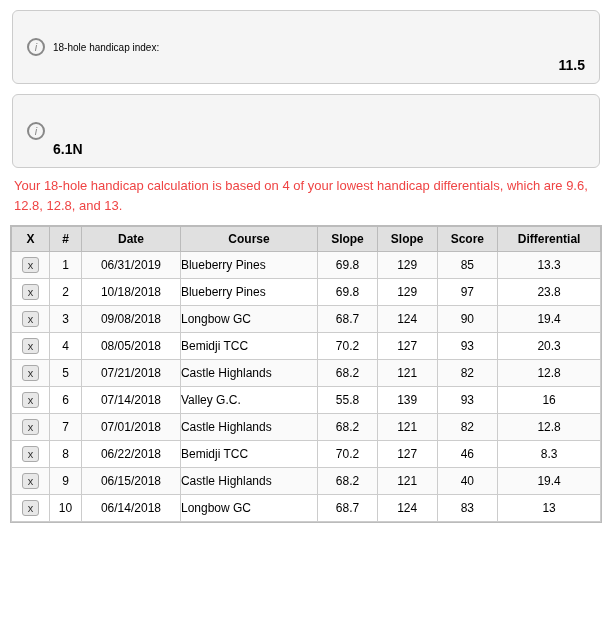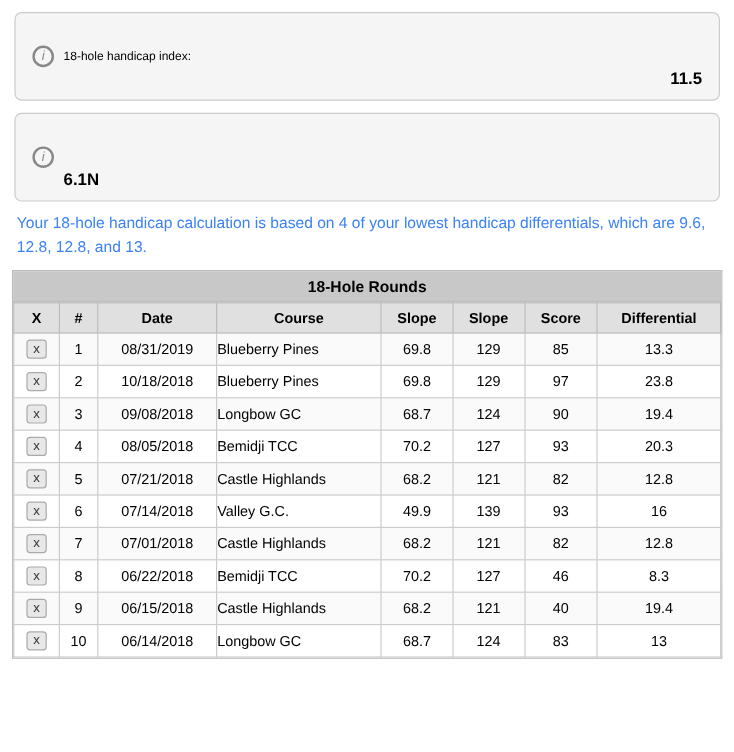--- a/index.html
+++ b/index.html
@@ -42,21 +42,21 @@
     .handicap-bar .value {
       font-size: 14px;
       font-weight: bold;
       margin-top: 36px;
     }
 
     .description {
       margin: 8px 14px 10px 14px;
       font-size: 13px;
       line-height: 1.5;
-      color: #3b82f6;
+      color: #ef4444;
     }
 
     .table-container {
       margin: 0 10px 10px 10px;
       border: 1px solid #bbb;
     }
 
     table {
       width: 100%;
       border-collapse: collapse;
@@ -118,39 +118,38 @@
 </div>
 
 <div class="handicap-bar">
   <div class="info-icon">i</div>
   <span class="value">6.1N</span>
 </div>
 
 <div class="description">Your 18-hole handicap calculation is based on 4 of your lowest handicap differentials, which are 9.6, 12.8, 12.8, and 13.</div>
 
 <div class="table-container">
-  <div class="table-title">18-Hole Rounds</div>
   <table>
     <thead>
       <tr>
         <th>X</th>
         <th>#</th>
         <th>Date</th>
         <th>Course</th>
         <th>Slope</th>
         <th>Slope</th>
         <th>Score</th>
         <th>Differential</th>
       </tr>
     </thead>
     <tbody id="table-body">
     <tr>
           <td><span class="x-btn">x</span></td>
           <td>1</td>
-          <td>08/31/2019</td>
+          <td>06/31/2019</td>
           <td class="course-col">Blueberry Pines</td>
           <td>69.8</td>
           <td>129</td>
           <td>85</td>
           <td>13.3</td>
         </tr>
         <tr>
           <td><span class="x-btn">x</span></td>
           <td>2</td>
           <td>10/18/2018</td>
@@ -188,21 +187,21 @@
           <td>68.2</td>
           <td>121</td>
           <td>82</td>
           <td>12.8</td>
         </tr>
         <tr>
           <td><span class="x-btn">x</span></td>
           <td>6</td>
           <td>07/14/2018</td>
           <td class="course-col">Valley G.C.</td>
-          <td>49.9</td>
+          <td>55.8</td>
           <td>139</td>
           <td>93</td>
           <td>16</td>
         </tr>
         <tr>
           <td><span class="x-btn">x</span></td>
           <td>7</td>
           <td>07/01/2018</td>
           <td class="course-col">Castle Highlands</td>
           <td>68.2</td>

